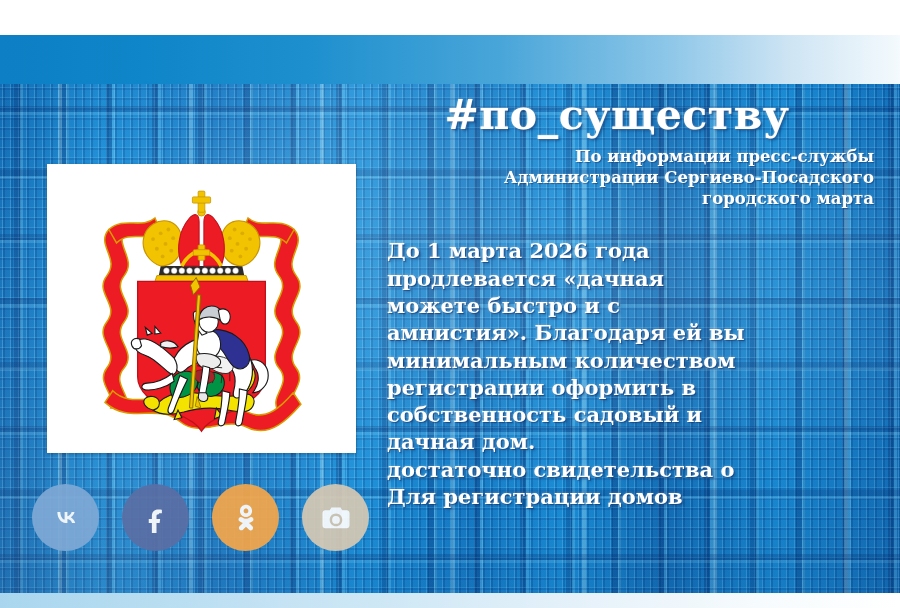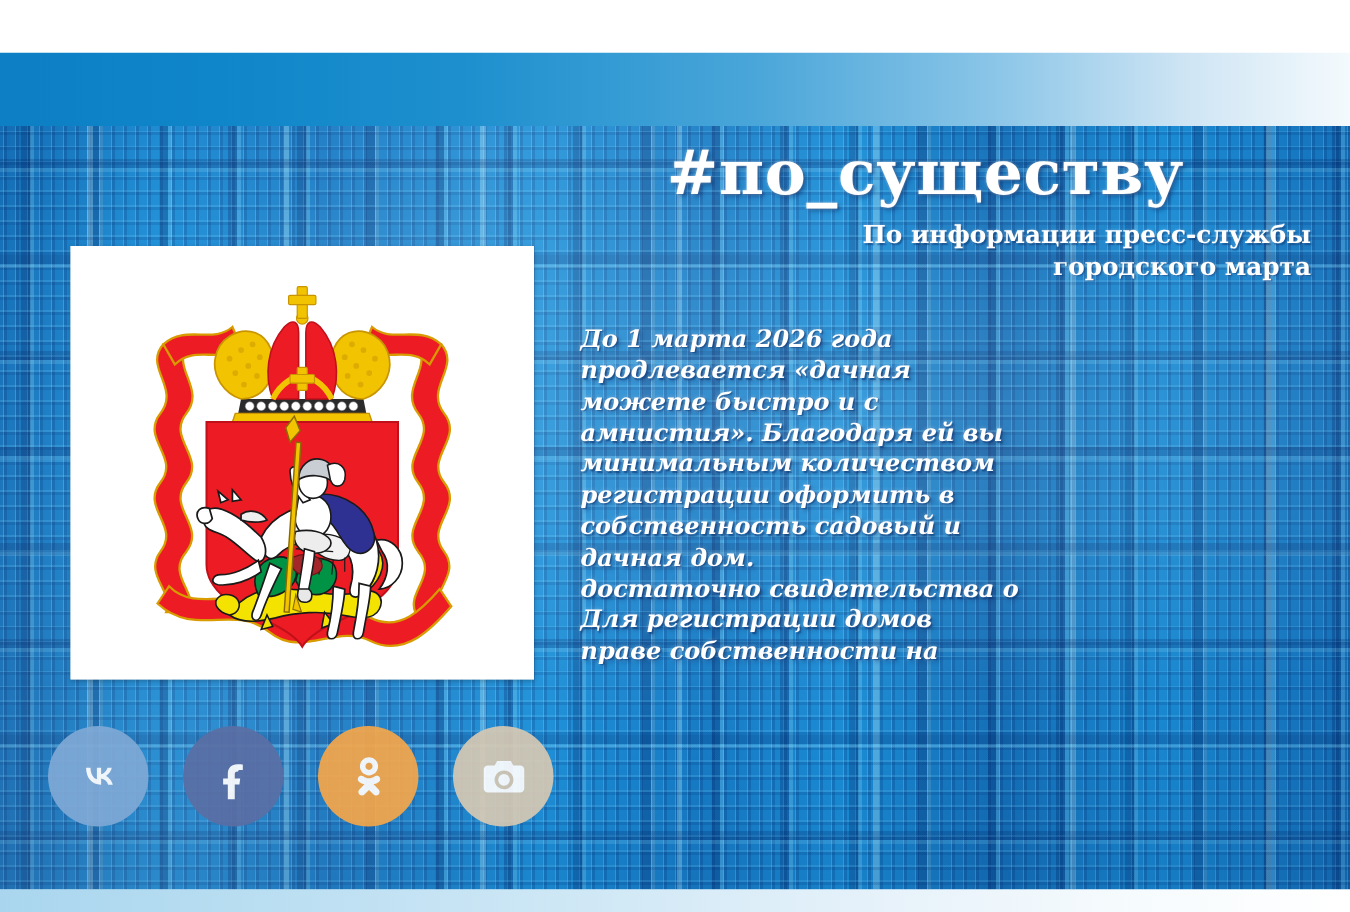--- a/index.html
+++ b/index.html
@@ -162,30 +162,29 @@
     margin:0 0 28px 0;
     text-shadow:
        1px 1px 1px rgba(0,45,110,0.55),
        0 0 2px rgba(255,255,255,0.35);
   }
   .subtitle div{white-space:nowrap;text-align:right;}
 
   .body-text{
     font-family:"DejaVu Serif",serif;
     font-weight:700;
-    font-size:16px;
+    font-size:21px;
     line-height:1.30;
     color:#ffffff;
     margin:0;
     padding-left:13px;
     text-shadow:
        1px 1px 1px rgba(0,45,110,0.60),
        0 0 3px rgba(255,255,255,0.35),
        2px 2px 3px rgba(0,40,100,0.35);
-    font-style: italic;
   }
   .body-text div{white-space:nowrap;}
 
   
   .social-row{
     position:absolute;left:32px;top:449px;
     display:flex;align-items:center;gap:23px;
   }
   .social{
     width:67px;height:67px;border-radius:50%;
@@ -410,35 +409,35 @@
         <path d="M150,236 L154,248 L148,246 Z" fill="#F2C300" stroke="#8A6A00" stroke-width="0.8"></path>
       </g>
     </svg>
   </div>
 
   <div class="text-col">
     <h1 class="hashtag">#по_существу</h1>
 
     <div class="subtitle">
       <div>По информации пресс-службы</div>
+      <div>Администрации Сергиево-Посадского</div>
       <div>городского марта</div>
     </div>
 
     <div class="body-text">
       <div>До 1 марта 2026 года</div>
       <div>продлевается «дачная</div>
       <div>можете быстро и с</div>
       <div>амнистия». Благодаря ей вы</div>
       <div>минимальным количеством</div>
       <div>регистрации оформить в</div>
       <div>собственность садовый и</div>
       <div>дачная дом.</div>
       <div>достаточно свидетельства о</div>
       <div>Для регистрации домов</div>
-      <div>праве собственности на</div>
     </div>
   </div>
 
   <div class="social-row">
 
     <a class="social s-vk">
       <svg width="34" height="34" viewBox="0 0 24 24">
         <path fill="#ffffff" d="M12.9 15.6c-4.2 0-6.9-3-7-7.9h2.1c.1 3.6 1.7 5.1 3 5.4V7.7h2v3c1.3-.15 2.6-1.6 3-3h2c-.3 1.75-1.7 3.2-2.7 3.8 1 .5 2.6 1.75 3.2 4.1h-2.2c-.5-1.5-1.7-2.7-3.3-2.85v2.85z"></path>
       </svg>
     </a>

